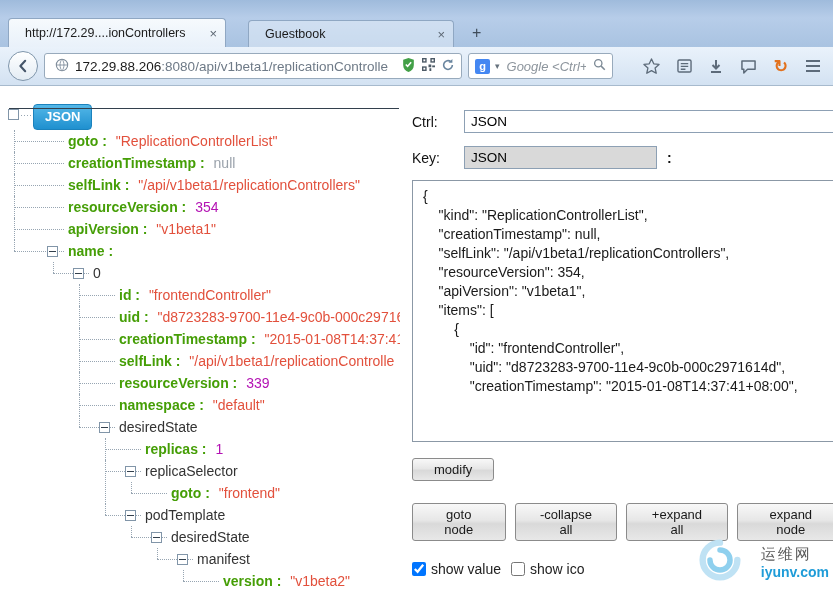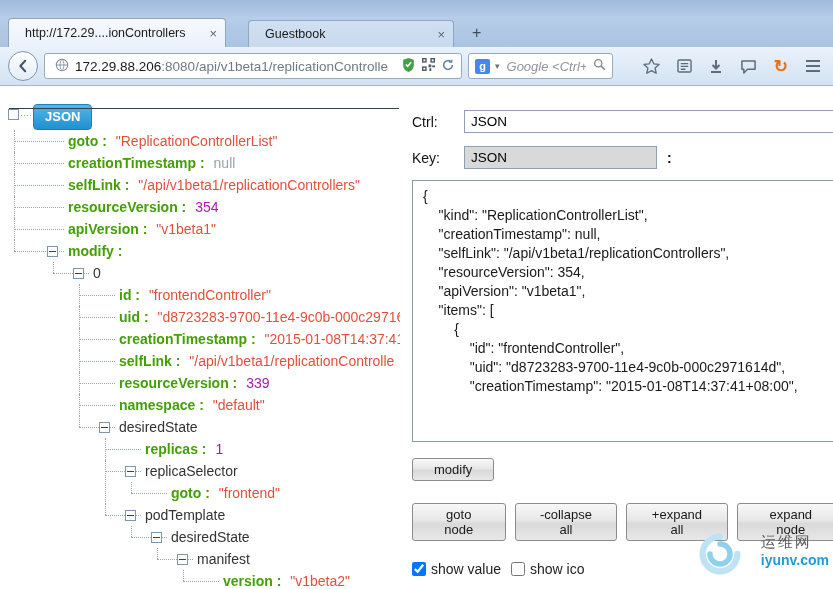--- a/index.html
+++ b/index.html
@@ -116,21 +116,21 @@
     border:1px solid #8b8b8b; border-radius:3px; padding:3px 21px;
     font-size:13px; color:#1a1a1a; font-family:inherit;
   }
   .modifyrow { margin-top:16px; }
   .btnrow { margin-top:22px; display:flex; gap:9px; }
   .checkrow { margin-top:20px; display:flex; align-items:center; font-size:14px; color:#222; }
   .checkrow input { margin:0 5px 0 0; width:14px; height:14px; }
   .checkrow .cklabel { margin-right:10px; }
 
   
-  .logo { position:absolute; right:4px; bottom:10px; display:flex; gap:20px; }
+  .logo { position:absolute; right:4px; bottom:4px; display:flex; align-items:center; gap:20px; }
   .logo-cn { font-size:15px; color:#5a5a5a; letter-spacing:2px; }
   .logo-en { font-size:14px; font-weight:bold; color:#1f9cd8; }
 </style>
 </head>
 <body>
 
 <div>
   <div class="titlebar"></div>
 
   <div class="tabbar">
@@ -235,21 +235,21 @@
 <div class="content">
 
   <div class="treewrap">
     <ul class="jtree">
         <li class="root"><span class="exp"></span><span class="badge">JSON</span><ul class="lvl1">
             <li><span class="k">goto :  </span><span class="val string">"ReplicationControllerList"</span></li>
             <li><span class="k">creationTimestamp :  </span><span class="val null">null</span></li>
             <li><span class="k">selfLink :  </span><span class="val string">"/api/v1beta1/replicationControllers"</span></li>
             <li><span class="k">resourceVersion :  </span><span class="val number">354</span></li>
             <li><span class="k">apiVersion :  </span><span class="val string">"v1beta1"</span></li>
-            <li><span class="exp"></span><span class="k">modify :  </span><ul>
+            <li><span class="exp"></span><span class="k">name :  </span><ul>
                 <li><span class="exp"></span><span class="lbl">0</span><ul>
                     <li><span class="k">id :  </span><span class="val string">"frontendController"</span></li>
                     <li><span class="k">uid :  </span><span class="val string">"d8723283-9700-11e4-9c0b-000c2971614d"</span></li>
                     <li><span class="k">creationTimestamp :  </span><span class="val string">"2015-01-08T14:37:41+08:00"</span></li>
                     <li><span class="k">selfLink :  </span><span class="val string">"/api/v1beta1/replicationControlle</span></li>
                     <li><span class="k">resourceVersion :  </span><span class="val number">339</span></li>
                     <li><span class="k">namespace :  </span><span class="val string">"default"</span></li>
                     <li><span class="exp"></span><span class="lbl">desiredState</span><ul>
                         <li><span class="k">replicas :  </span><span class="val number">1</span></li>
                         <li><span class="exp"></span><span class="lbl">replicaSelector</span><ul>

